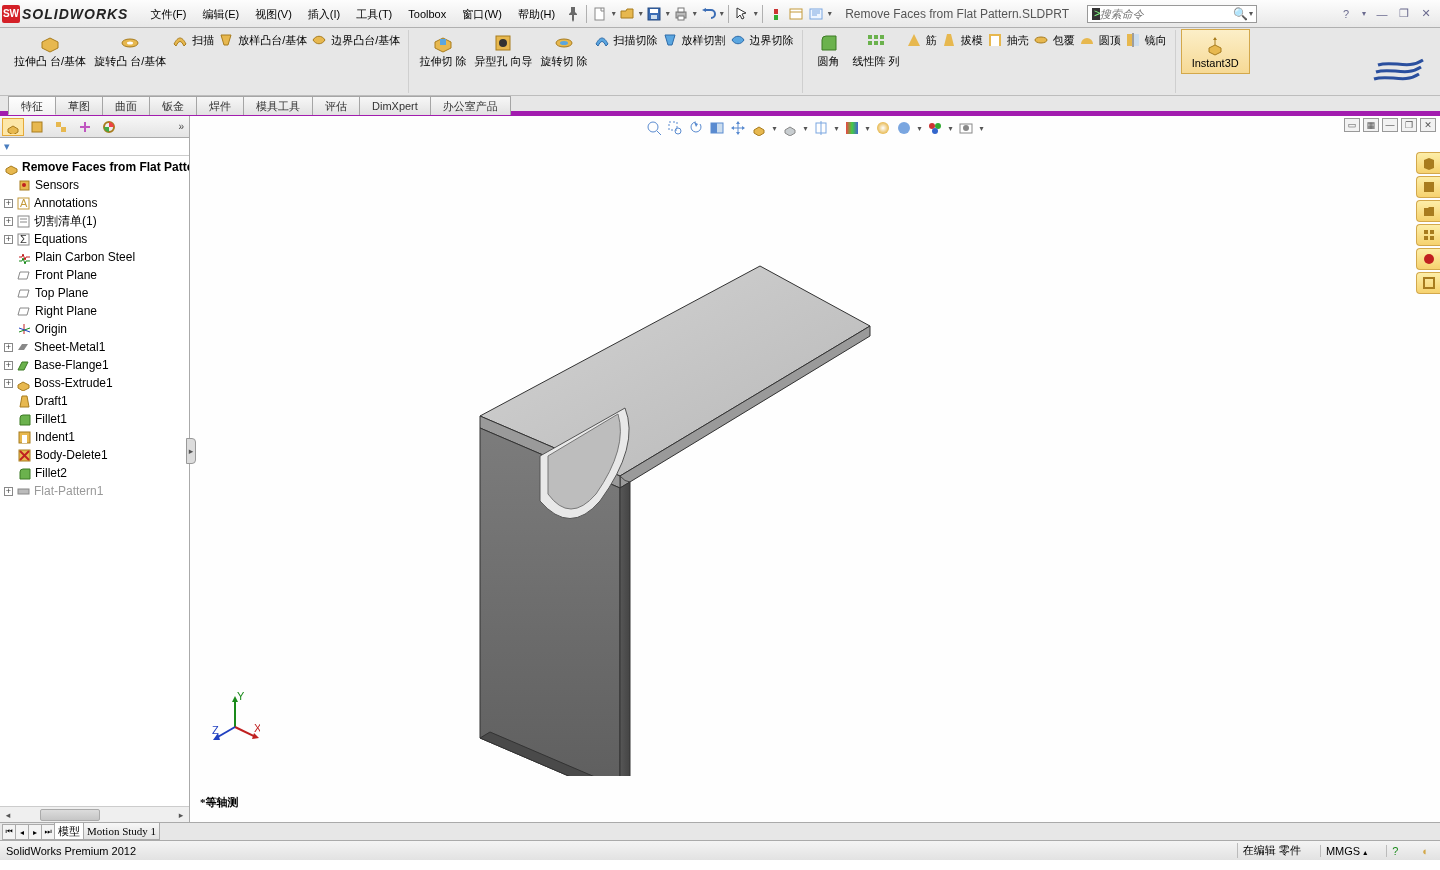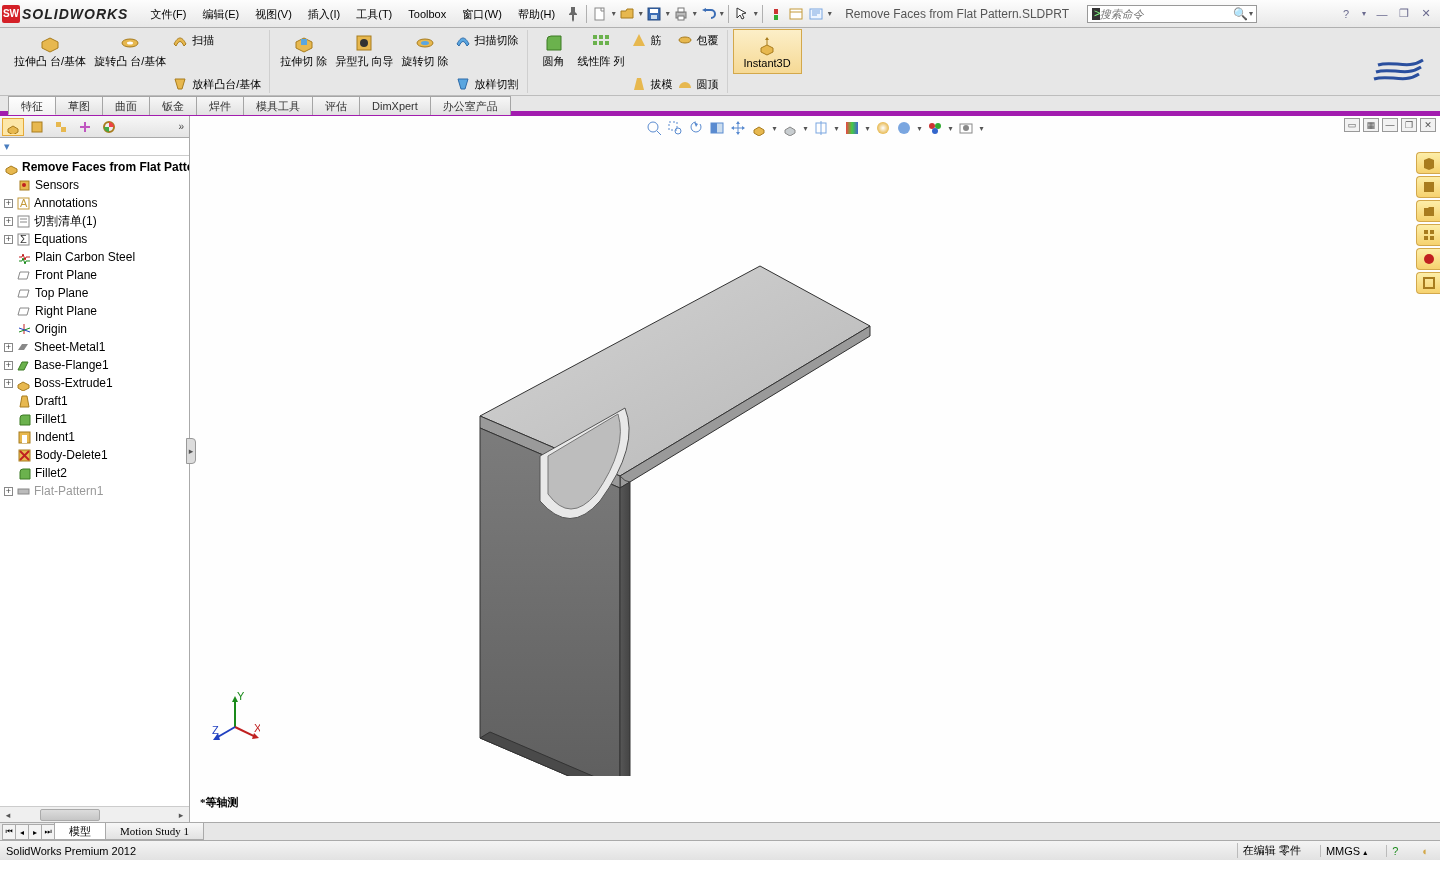--- a/index.html
+++ b/index.html
@@ -24,21 +24,21 @@
 .ribbon { height: 68px; background:#e7e7e7; border-bottom:1px solid #bdbdbd; display:flex; padding:2px 4px; gap:0; }
 .ribbon-group { display:flex; flex-direction:column; justify-content:flex-start; gap:1px; border-right:1px solid #cfcfcf; padding:0 6px; }
 .rbtn-big { display:flex; flex-direction:column; align-items:center; justify-content:flex-start; padding:2px 4px; min-width:40px; cursor:default; }
 .rbtn-big .ico { width:22px; height:22px; }
 .rbtn-big .lbl { font-size:11px; text-align:center; line-height:12px; margin-top:1px; }
 .rbtn-small { display:flex; align-items:center; padding:1px 2px; cursor:default; height:20px; }
 .rbtn-small .ico { width:16px; height:16px; margin-right:4px; }
 .rbtn-small .lbl { font-size:11px; }
 .rbtn-active { background:linear-gradient(#fcefc8,#f6d995); outline:1px solid #d3a84b; }
 .ribbon-row { display:flex; }
-.ribbon-col { display:flex; flex-direction:column;gap:24px; }
+.ribbon-col { display:flex; flex-direction:row; }
 .ds-logo { position:absolute; right:6px; top:44px; font-family:cursive; font-size:40px; color:#2a4f9e; font-weight:bold; }
 
 
 .tab-strip { height:20px; background:#e7e7e7; border-bottom:5px solid #a21caf; display:flex; padding-left:8px; }
 .ts-tab { height:19px; line-height:19px; padding:0 12px; border:1px solid #a5a5a5; border-bottom:none; background:linear-gradient(#f7f7f7,#e2e2e2); margin-right:-1px; color:#333; position:relative; top:0; cursor:default; }
 .ts-tab.active { background:linear-gradient(#fefefe,#f2f2f2); border-bottom:1px solid #f2f2f2; z-index:1; }
 
 
 .body-area { display:flex; height:706px; position:relative; }
 
@@ -74,21 +74,21 @@
 .triad { position:absolute; left:20px; bottom:80px; width:50px; height:50px; }
 .view-name { position:absolute; left:10px; bottom:12px; font-weight:bold; font-family:SimSun; }
 
 
 .task-tabs { position:absolute; right:0; top:36px; display:flex; flex-direction:column; gap:2px; }
 .task-tabs .tk { width:24px; height:22px; background:linear-gradient(#fdeea8,#f6d26f); border:1px solid #d3a84b; border-right:none; border-radius:4px 0 0 4px; display:flex; align-items:center; justify-content:center; cursor:default; }
 
 
 .bottom-tabs { height:18px; background:#e7e7e7; border-top:1px solid #aaa; display:flex; align-items:flex-end; padding-left:2px; }
 .bottom-tabs .nav-btn { width:14px; height:16px; border:1px solid #aaa; background:#f3f3f3; display:flex; align-items:center; justify-content:center; font-size:8px; margin-right:-1px; cursor:default; }
-.bottom-tabs .btab { height:17px; line-height:17px; padding:0 14px; border:1px solid #aaa; border-top:none; background:linear-gradient(#f7f7f7,#e2e2e2); margin-right:-1px; cursor:default; font-family:SimSun; }
+.bottom-tabs .btab { height:17px; line-height:17px; padding:0 3px; border:1px solid #aaa; border-top:none; background:linear-gradient(#f7f7f7,#e2e2e2); margin-right:-1px; cursor:default; font-family:SimSun; }
 .bottom-tabs .btab.active { background:#fff; }
 
 
 .status-bar { height:20px; background:linear-gradient(#f4f4f4,#e2e2e2); border-top:1px solid #aaa; display:flex; align-items:center; padding:0 6px; font-family:SimSun; }
 .status-bar .left { }
 .status-bar .right { margin-left:auto; display:flex; align-items:center; gap:14px; }
 .status-bar .cell { border-left:1px solid #bbb; padding:0 5px; }
 
 
 svg { display:block; }

